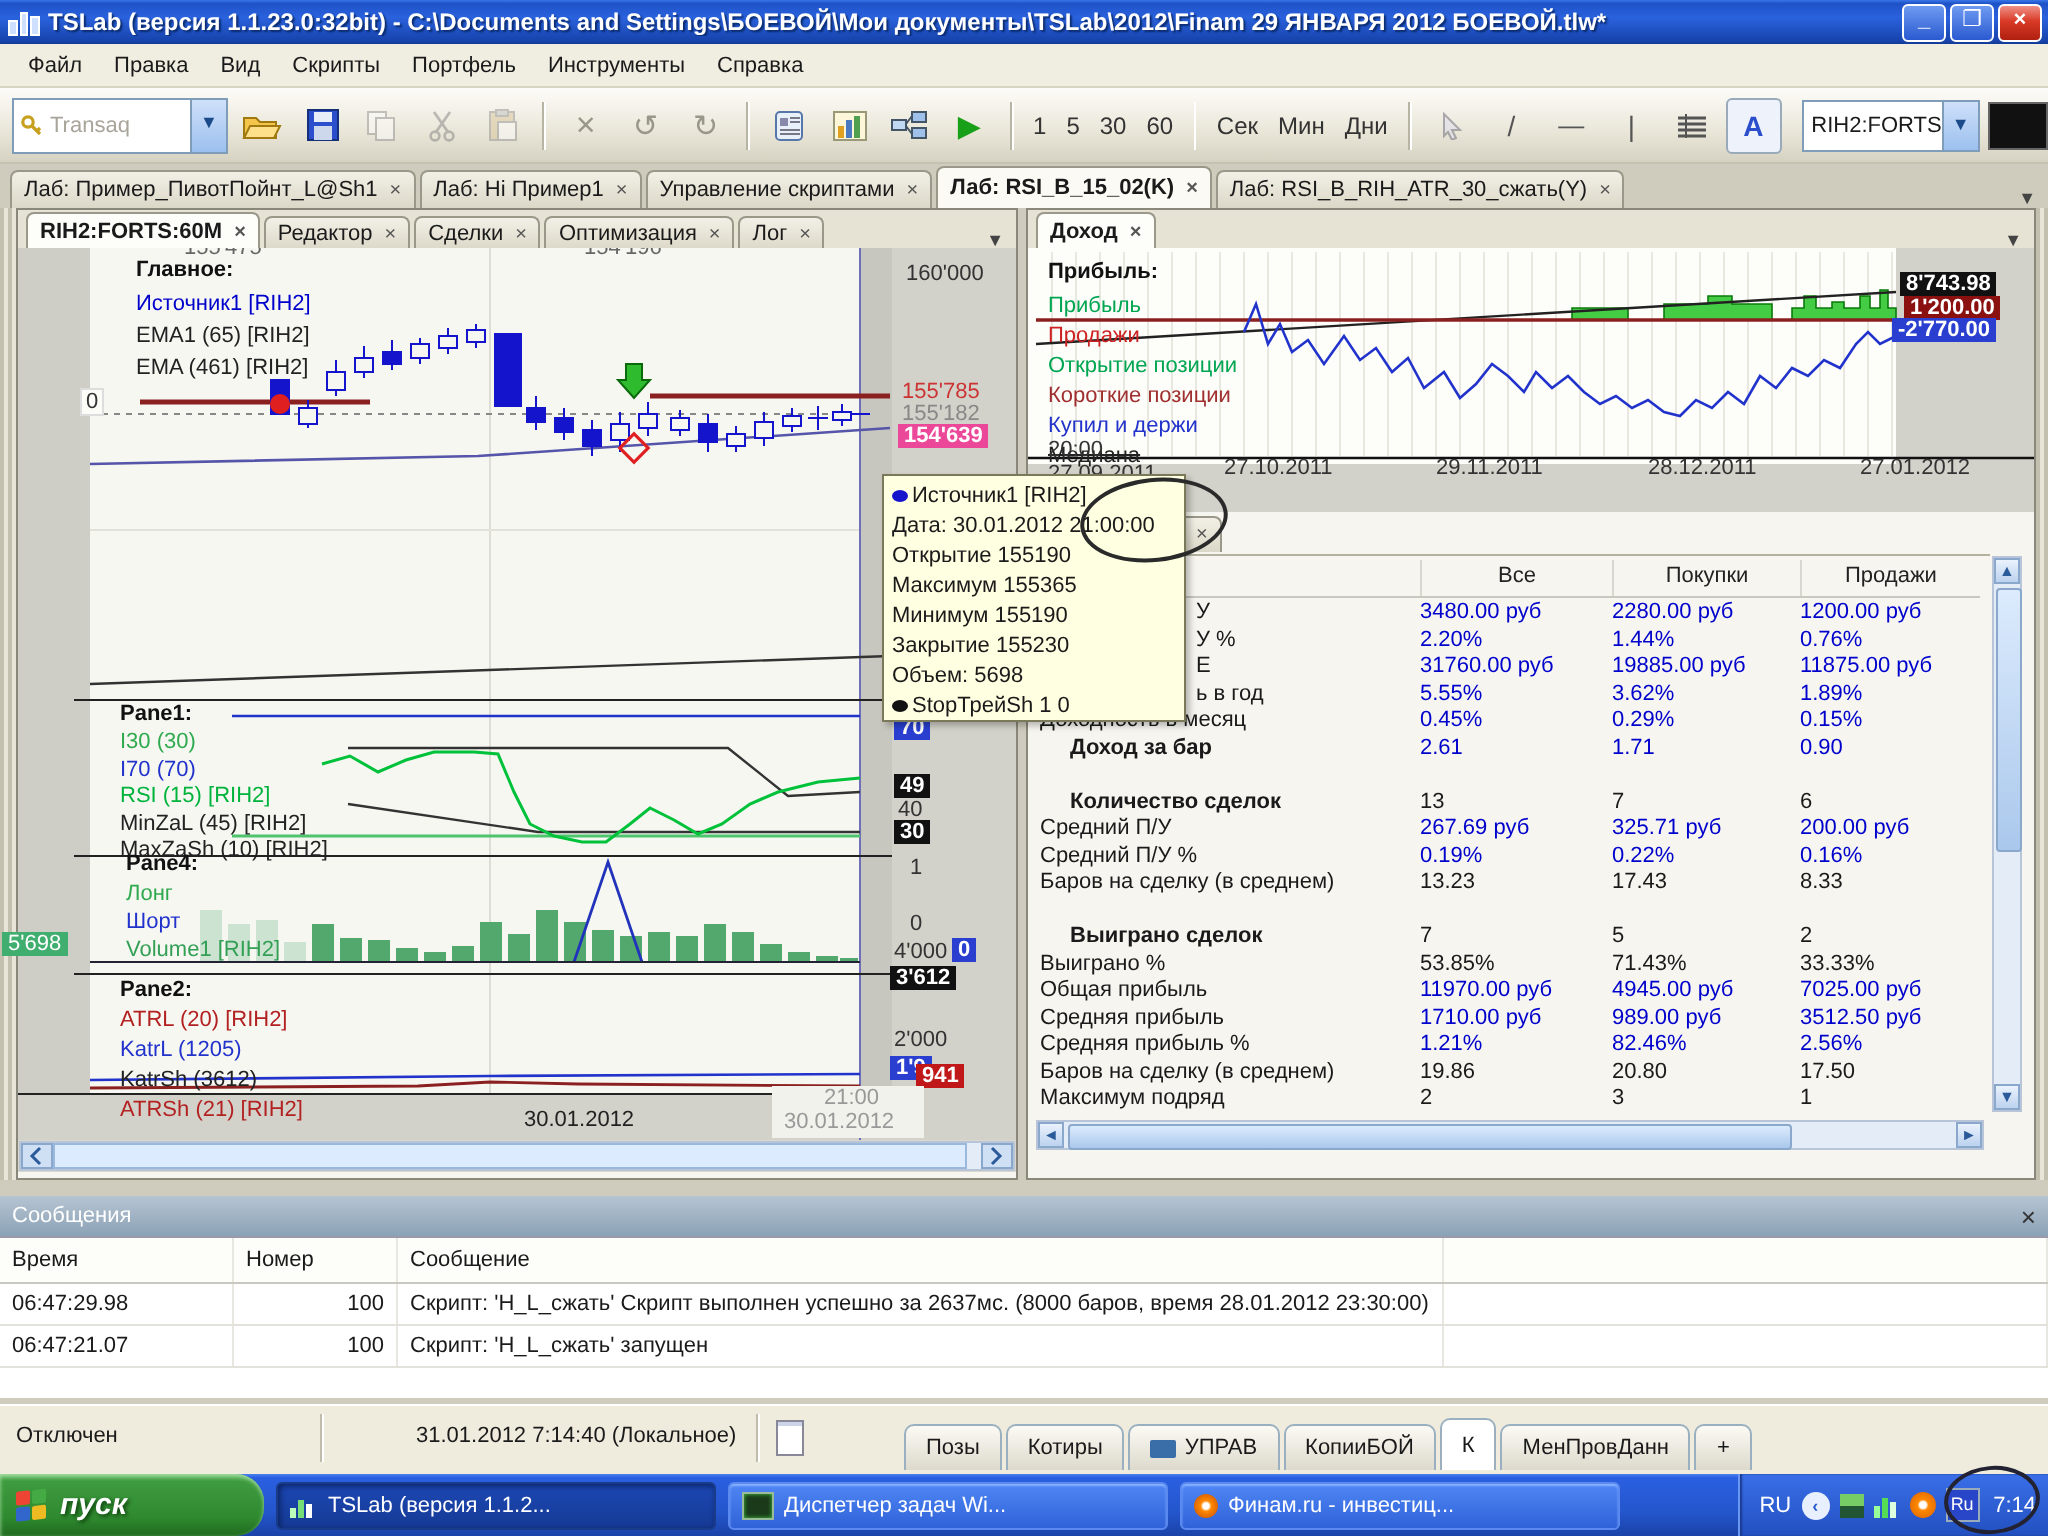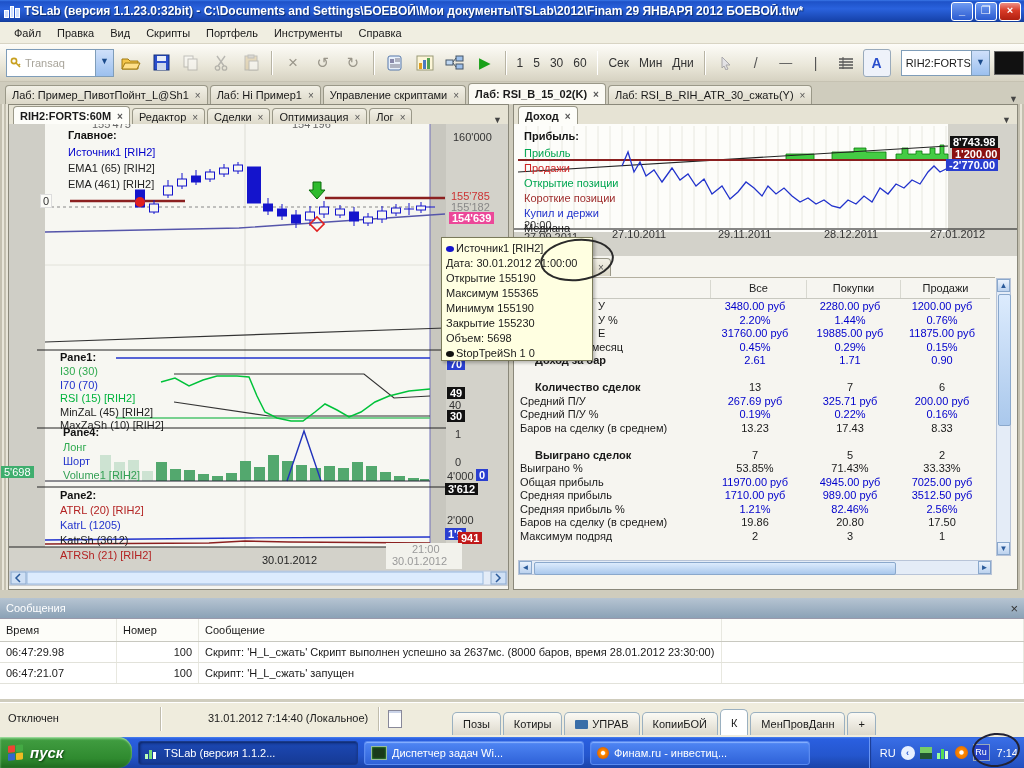--- a/index.html
+++ b/index.html
@@ -53,21 +53,21 @@
   .tooltip{position:absolute;left:441px;top:237px;width:152px;height:124px;background:#ffffe1;
     border:1px solid #7a7a5a;box-shadow:2px 2px 3px rgba(0,0,0,.25);z-index:40;padding:3px 4px;box-sizing:border-box;line-height:15px;white-space:nowrap;}
   .dot{display:inline-block;width:8px;height:6px;border-radius:50%;margin-right:2px;}
   
   .stats-head{position:absolute;left:520px;top:280px;width:470px;height:18px;display:grid;grid-template-columns:190px 96px 94px 90px;border-bottom:1px solid #c8c8c0;}
   .stats-head span{text-align:center;color:#222;border-left:1px solid #d8d8d0;line-height:16px;}
   .stats-head span:first-child{border-left:none;}
   #stats-rows{position:absolute;left:520px;top:300px;width:470px;}
   .srow{display:grid;grid-template-columns:190px 96px 94px 90px;height:13.5px;line-height:13.5px;}
   .srow .sl{overflow:hidden;white-space:nowrap;}
-  .srow .sv{text-align:center;padding-right:6px;white-space:nowrap;}
+  .srow .sv{text-align:left;padding-right:6px;white-space:nowrap;}
   .srow.blue .sv{color:#0000cc;}
   .srow.bold .sl{font-weight:bold;margin-left:15px;}
   .srow.indent .sl{padding-left:78px;}
   
   .sb{background:#e4ecf7;border:1px solid #b8c4d8;box-sizing:border-box;}
   .sb-btn{position:absolute;background:linear-gradient(#eaf2fd,#bcd2ee);border:1px solid #8aa8cc;color:#2a5a9a;
     font-size:8px;text-align:center;box-sizing:border-box;}
   .sb-thumb{position:absolute;background:linear-gradient(#dcebfd,#aac8ec);border:1px solid #8aa8cc;border-radius:2px;}
   
   .msg-title{left:0;top:598px;width:1024px;height:20px;background:linear-gradient(#b6c4d2,#8ba2b6);
@@ -576,20 +576,26 @@
         <span class="sv">2.20%</span>
         <span class="sv">1.44%</span>
         <span class="sv">0.76%</span>
       </div>
       <div class="srow blue indent">
         <span class="sl">Е</span>
         <span class="sv">31760.00 руб</span>
         <span class="sv">19885.00 руб</span>
         <span class="sv">11875.00 руб</span>
       </div>
+      <div class="srow blue indent">
+        <span class="sl">ь в год</span>
+        <span class="sv">5.55%</span>
+        <span class="sv">3.62%</span>
+        <span class="sv">1.89%</span>
+      </div>
       <div class="srow blue">
         <span class="sl">Доходность в месяц</span>
         <span class="sv">0.45%</span>
         <span class="sv">0.29%</span>
         <span class="sv">0.15%</span>
       </div>
       <div class="srow blue bold">
         <span class="sl">Доход за бар</span>
         <span class="sv">2.61</span>
         <span class="sv">1.71</span>

